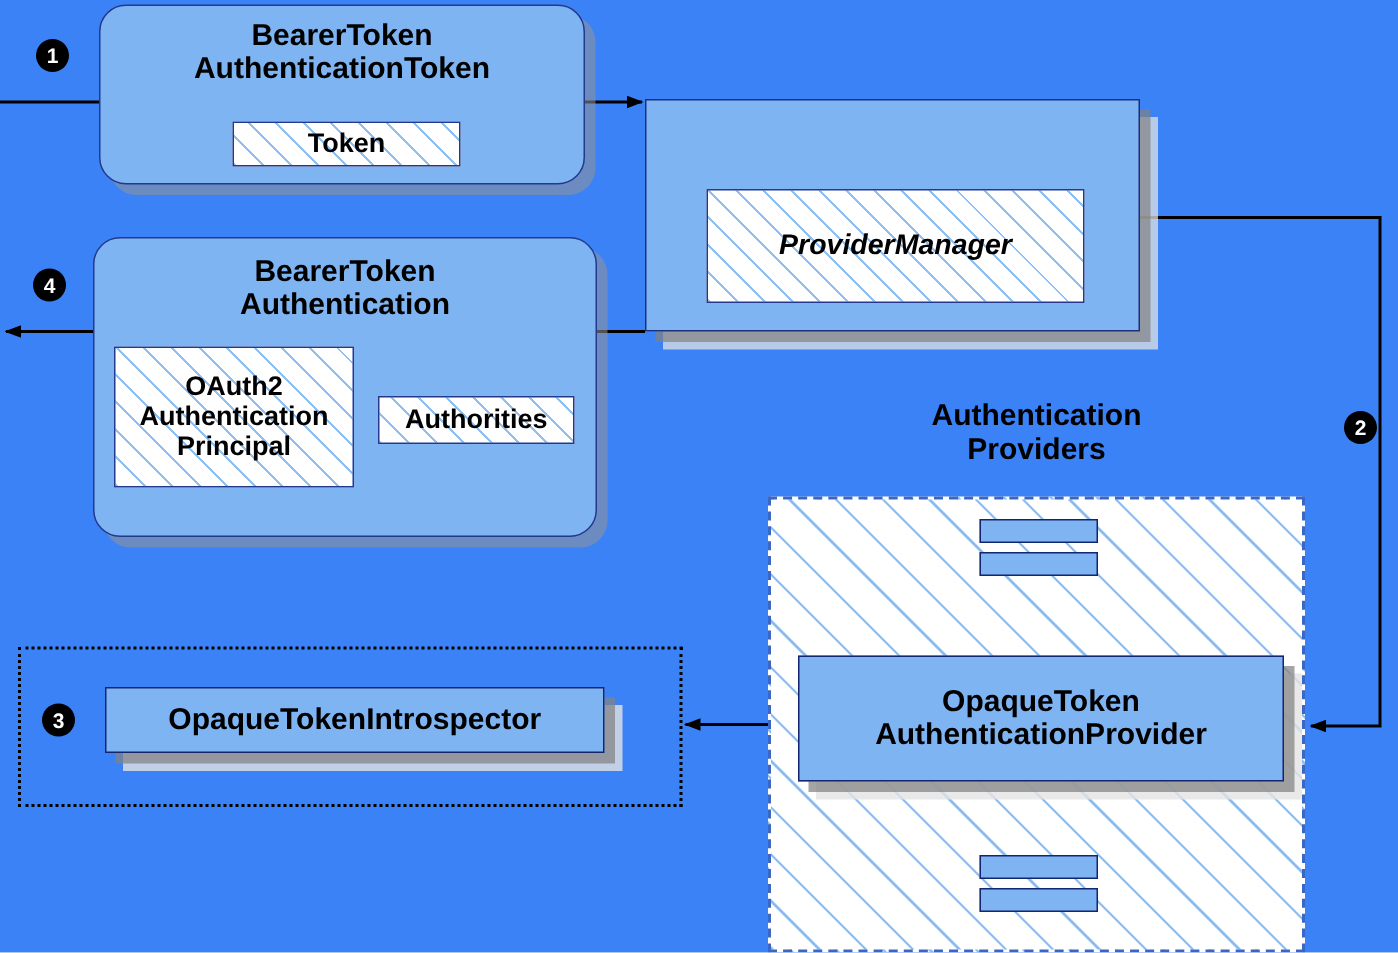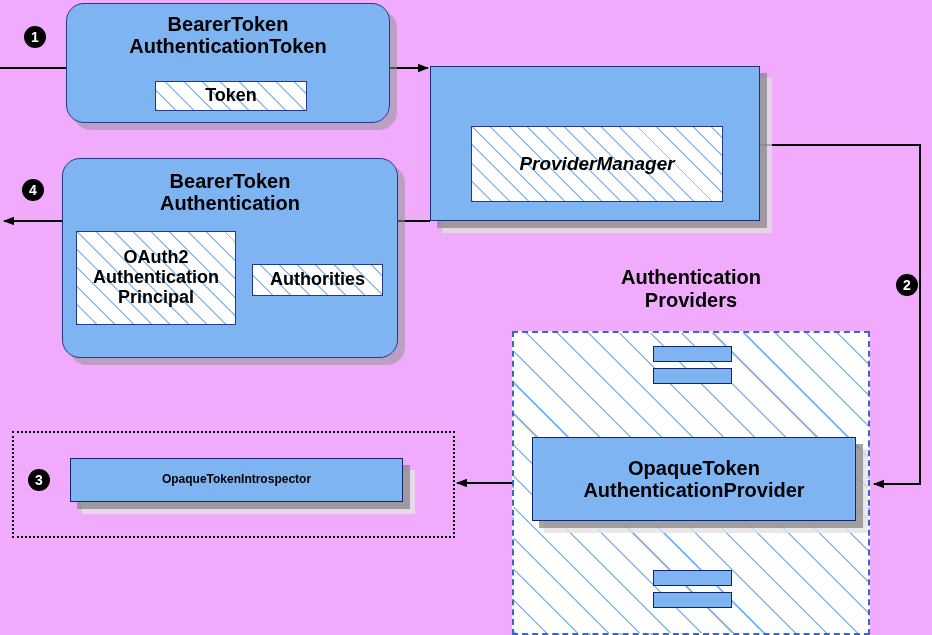--- a/index.html
+++ b/index.html
@@ -1,17 +1,17 @@
 <!DOCTYPE html>
 <html><head>
 <meta charset="utf-8">
 <style>
   html,body{margin:0;padding:0;background:#ffffff;}
   body{font-family:"Liberation Sans",sans-serif;}
-  #stage{position:relative;width:932px;height:635px;background:#f0abfc;overflow:hidden;}
+  #stage{position:relative;width:932px;height:635px;background:#3b82f6;overflow:hidden;}
 
   .svg-layer{position:absolute;left:0;top:0;width:932px;height:635px;pointer-events:none;}
 
   
   .node{position:absolute;box-sizing:border-box;}
 
   .rounded-card{
     background:#7FB4F2;
     border:1.6px solid #24388C;
     border-radius:18px;
@@ -156,20 +156,20 @@
   <div class="stack-bar" style="left:653px;top:368px;width:79px;height:16px;"></div>
 
   <div class="plain-blue" style="left:532px;top:437px;width:324px;height:84px;font-size:20px;">OpaqueToken
 AuthenticationProvider</div>
 
   <div class="stack-bar" style="left:653px;top:570px;width:79px;height:16px;"></div>
   <div class="stack-bar" style="left:653px;top:592px;width:79px;height:16px;"></div>
 
   <div class="dotted-box" style="left:12px;top:431px;width:443px;height:107px;"></div>
 
-  <div class="plain-blue" style="left:70px;top:458px;width:333px;height:44px;font-size:12px;">OpaqueTokenIntrospector</div>
+  <div class="plain-blue" style="left:70px;top:458px;width:333px;height:44px;font-size:20px;">OpaqueTokenIntrospector</div>
 
   <div class="bullet" style="left:24px;top:26px;">1</div>
   <div class="bullet" style="left:896px;top:274px;">2</div>
   <div class="bullet" style="left:28px;top:469px;">3</div>
   <div class="bullet" style="left:22px;top:179px;">4</div>
 
 </div>
 
 </body></html>

